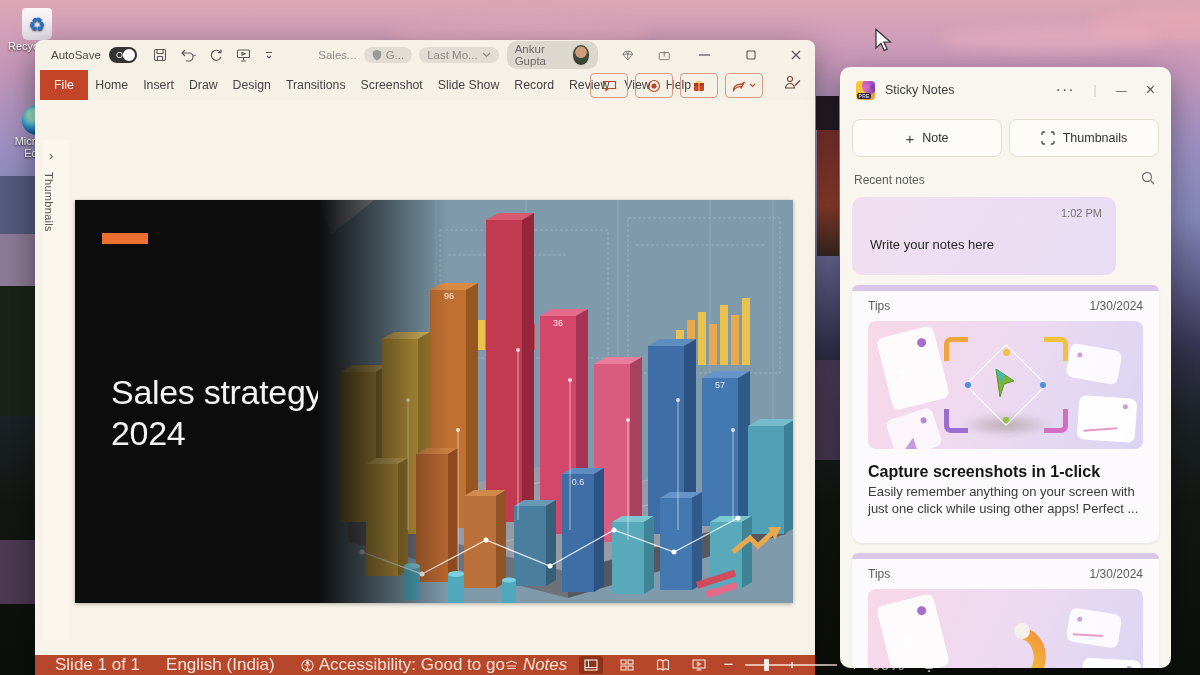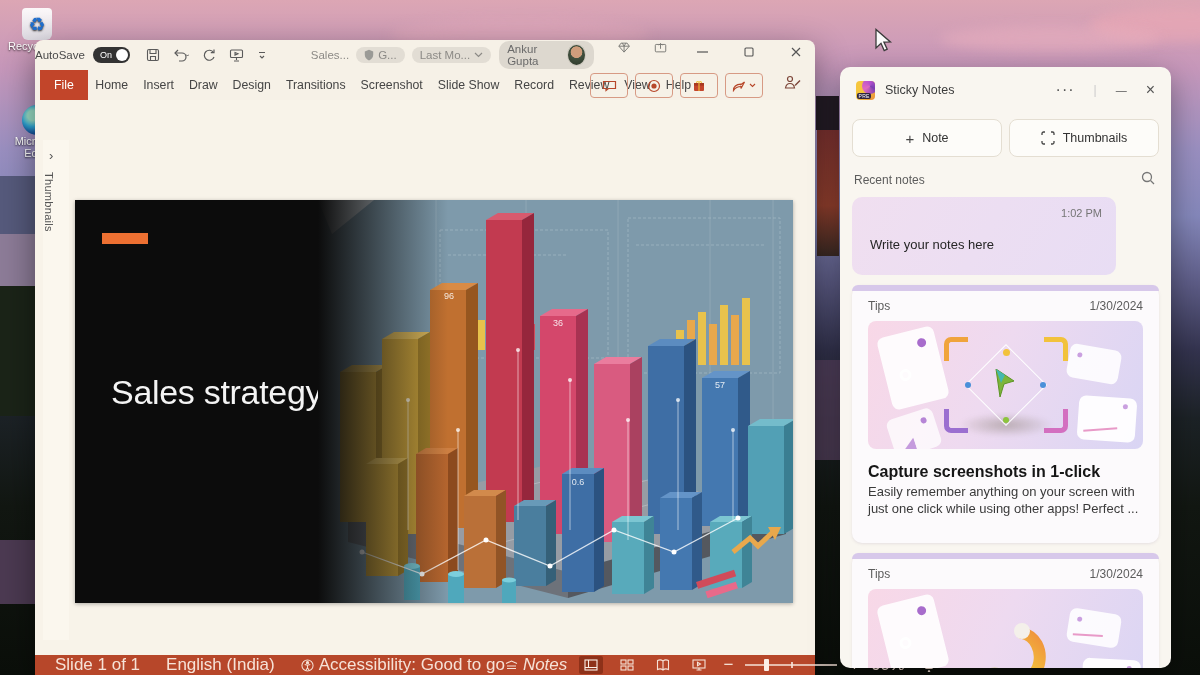--- a/index.html
+++ b/index.html
@@ -13,30 +13,30 @@
   .land-band { position:absolute; }
 
   
   .desk-icon { position:absolute; width:70px; text-align:center; color:#fff; font-size:11px; text-shadow:0 1px 2px rgba(0,0,0,.8); }
   .bin-glyph { width:30px; height:32px; margin:0 auto; background:linear-gradient(180deg,rgba(255,255,255,.92),rgba(225,230,235,.85)); border-radius:4px 4px 6px 6px; display:flex; align-items:center; justify-content:center; }
   .bin-glyph::before { content:"♻"; color:#1f6fd0; font-size:19px; }
   .edge-glyph { width:30px; height:30px; margin:0 auto; border-radius:50%; background:radial-gradient(circle at 35% 35%,#9be0c8 0 18%,#35b3e0 40%,#1f6fd0 70%,#174b9e 100%); box-shadow:inset -3px -3px 6px rgba(10,40,90,.6); }
 
   
   .ppt { position:absolute; left:35px; top:40px; width:780px; height:635px; background:#f6f1e7; border-radius:8px 8px 0 0; box-shadow:0 12px 34px rgba(0,0,0,.45); }
-  .titlebar { position:absolute; left:0; top:0; width:100%; height:30px; display:flex; align-items:center; padding:0 8px 0 0; gap:8px; font-size:11.5px; color:#4a4a4a; }
+  .titlebar { position:absolute; left:0; top:0; width:100%; height:30px; display:flex; align-items:center; padding:0 8px 0 16px; gap:8px; font-size:11.5px; color:#4a4a4a; }
   .autosave-label { white-space:nowrap; }
   .toggle { width:40px; height:16px; background:#333; border-radius:9px; position:relative; color:#fff; font-size:9px; }
   .toggle .on { position:absolute; left:7px; top:3px; }
   .toggle .knob { position:absolute; right:2px; top:2px; width:12px; height:12px; border-radius:50%; background:#fff; }
   .qat { display:flex; align-items:center; gap:13px; margin-left:8px; color:#5a5a5a; }
   .qat svg { display:block; }
   .doc-cluster { display:flex; align-items:center; gap:7px; margin-left:36px; color:#8c8a86; white-space:nowrap; }
   .pill { background:#e2ddd4; border-radius:10px; padding:2px 8px; display:flex; align-items:center; gap:4px; }
-  .tb-right { margin-left:auto; display:flex; gap:24px; color:#6a6a6a; }
+  .tb-right { margin-left:auto; display:flex; align-items:center; gap:24px; color:#6a6a6a; }
   .avatar { width:22px; height:22px; border-radius:50%; background:radial-gradient(circle at 50% 36%,#cf9d7c 0 36%,#41503e 40%,#2c3629 100%); border:1px solid #cfcac0; }
   .winbtn { width:26px; height:22px; display:flex; align-items:center; justify-content:center; }
 
   .tabrow { position:absolute; left:0; top:30px; width:100%; height:30px; display:flex; align-items:stretch; font-size:12.3px; color:#454545; }
   .tab { display:flex; align-items:center; padding:0 7.5px; white-space:nowrap; }
   .tab.file { background:#c2452a; color:#fff; padding:0 14px; margin-left:5px; }
   .ribbon-btns { position:absolute; right:52px; top:33px; display:flex; gap:7px; }
   .rbtn { width:38px; height:25px; border:1px solid #d79a84; border-radius:4px; display:flex; align-items:center; justify-content:center; gap:3px; }
   .editing-ico { position:absolute; right:14px; top:35px; }
 
@@ -266,20 +266,21 @@
     <div class="thumbstrip" data-interactable="true">
       <div class="thumb-panel" data-interactable="false"></div>
       <div class="thumb-chevron" data-interactable="true">›</div>
       <div class="thumb-label" data-interactable="false">Thumbnails</div>
     </div>
 
     <div class="slide" data-interactable="true">
       <div class="accent-bar" data-interactable="false"></div>
       <div class="slide-title" data-interactable="true">
         <div>Sales strategy</div>
+        <div>2024</div>
       </div>
       <div class="chart-art" data-interactable="true">
         <svg width="475" height="403" viewBox="0 0 475 403">
           <defs>
             <linearGradient id="fadeL" x1="0" y1="0" x2="1" y2="0">
               <stop offset="0" stop-color="#0c0c0c"></stop>
                 <stop offset="1" stop-color="#0c0c0c" stop-opacity="0"></stop>
             </linearGradient>
           </defs>
           <rect width="475" height="403" fill="#7e9aab"></rect>

